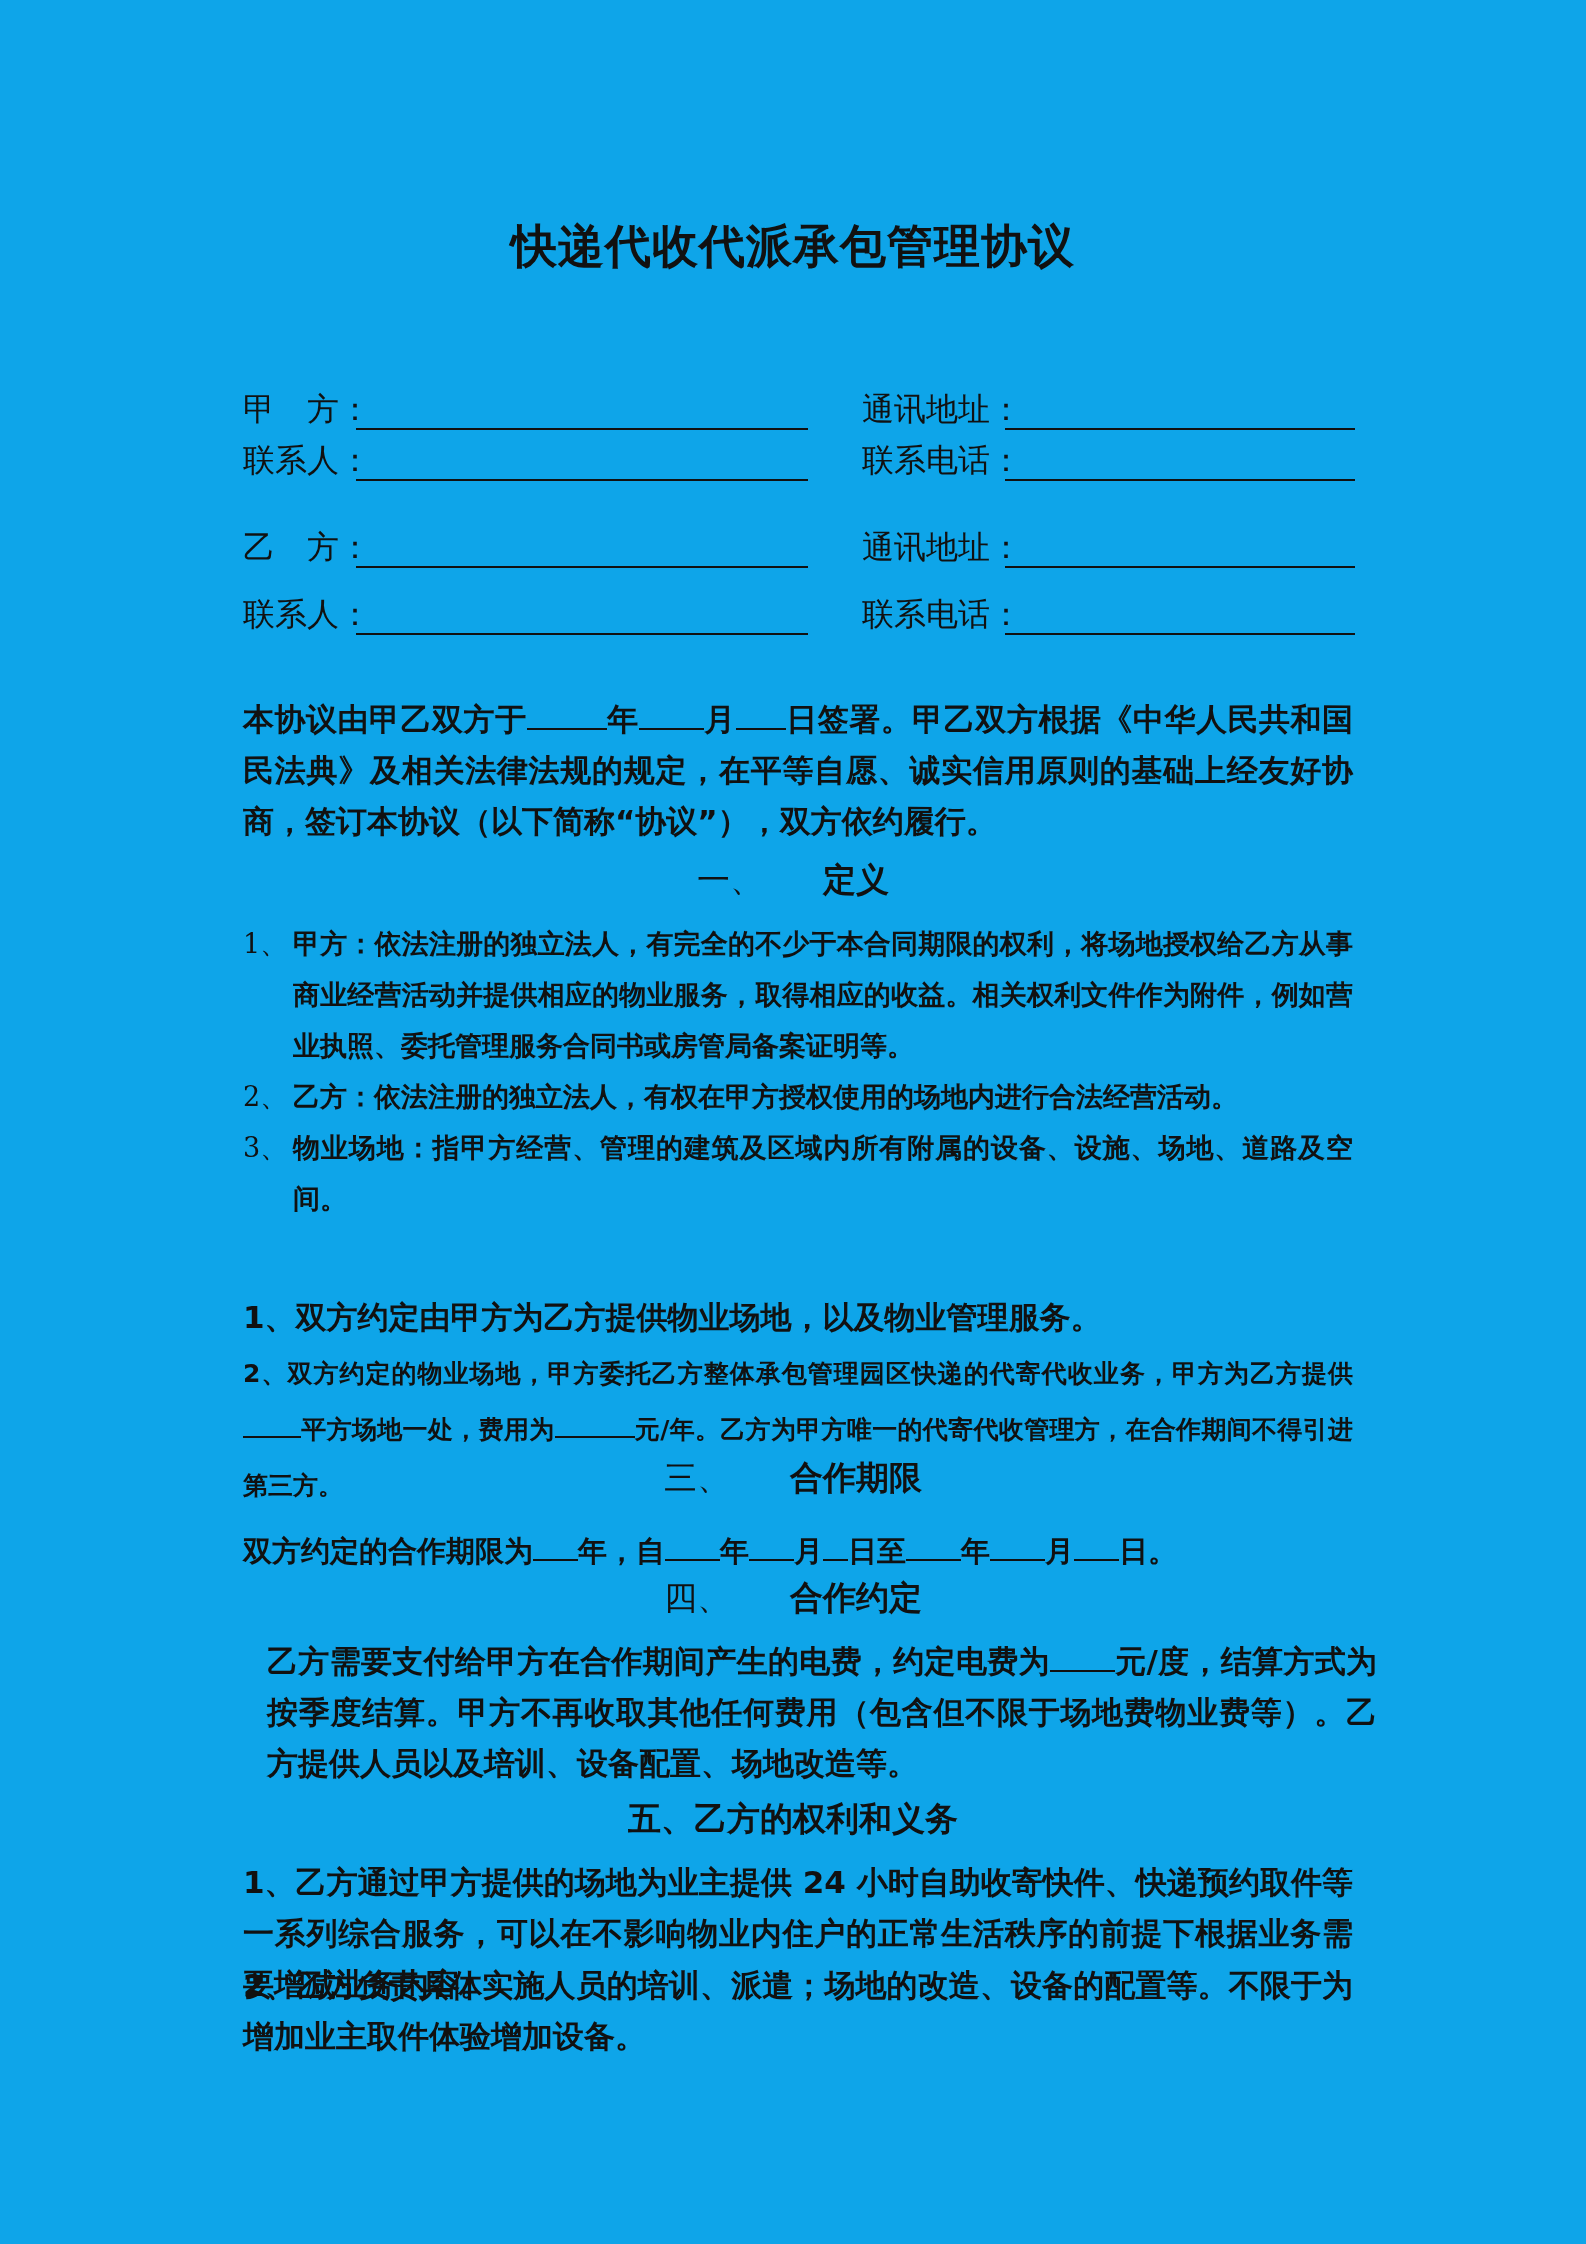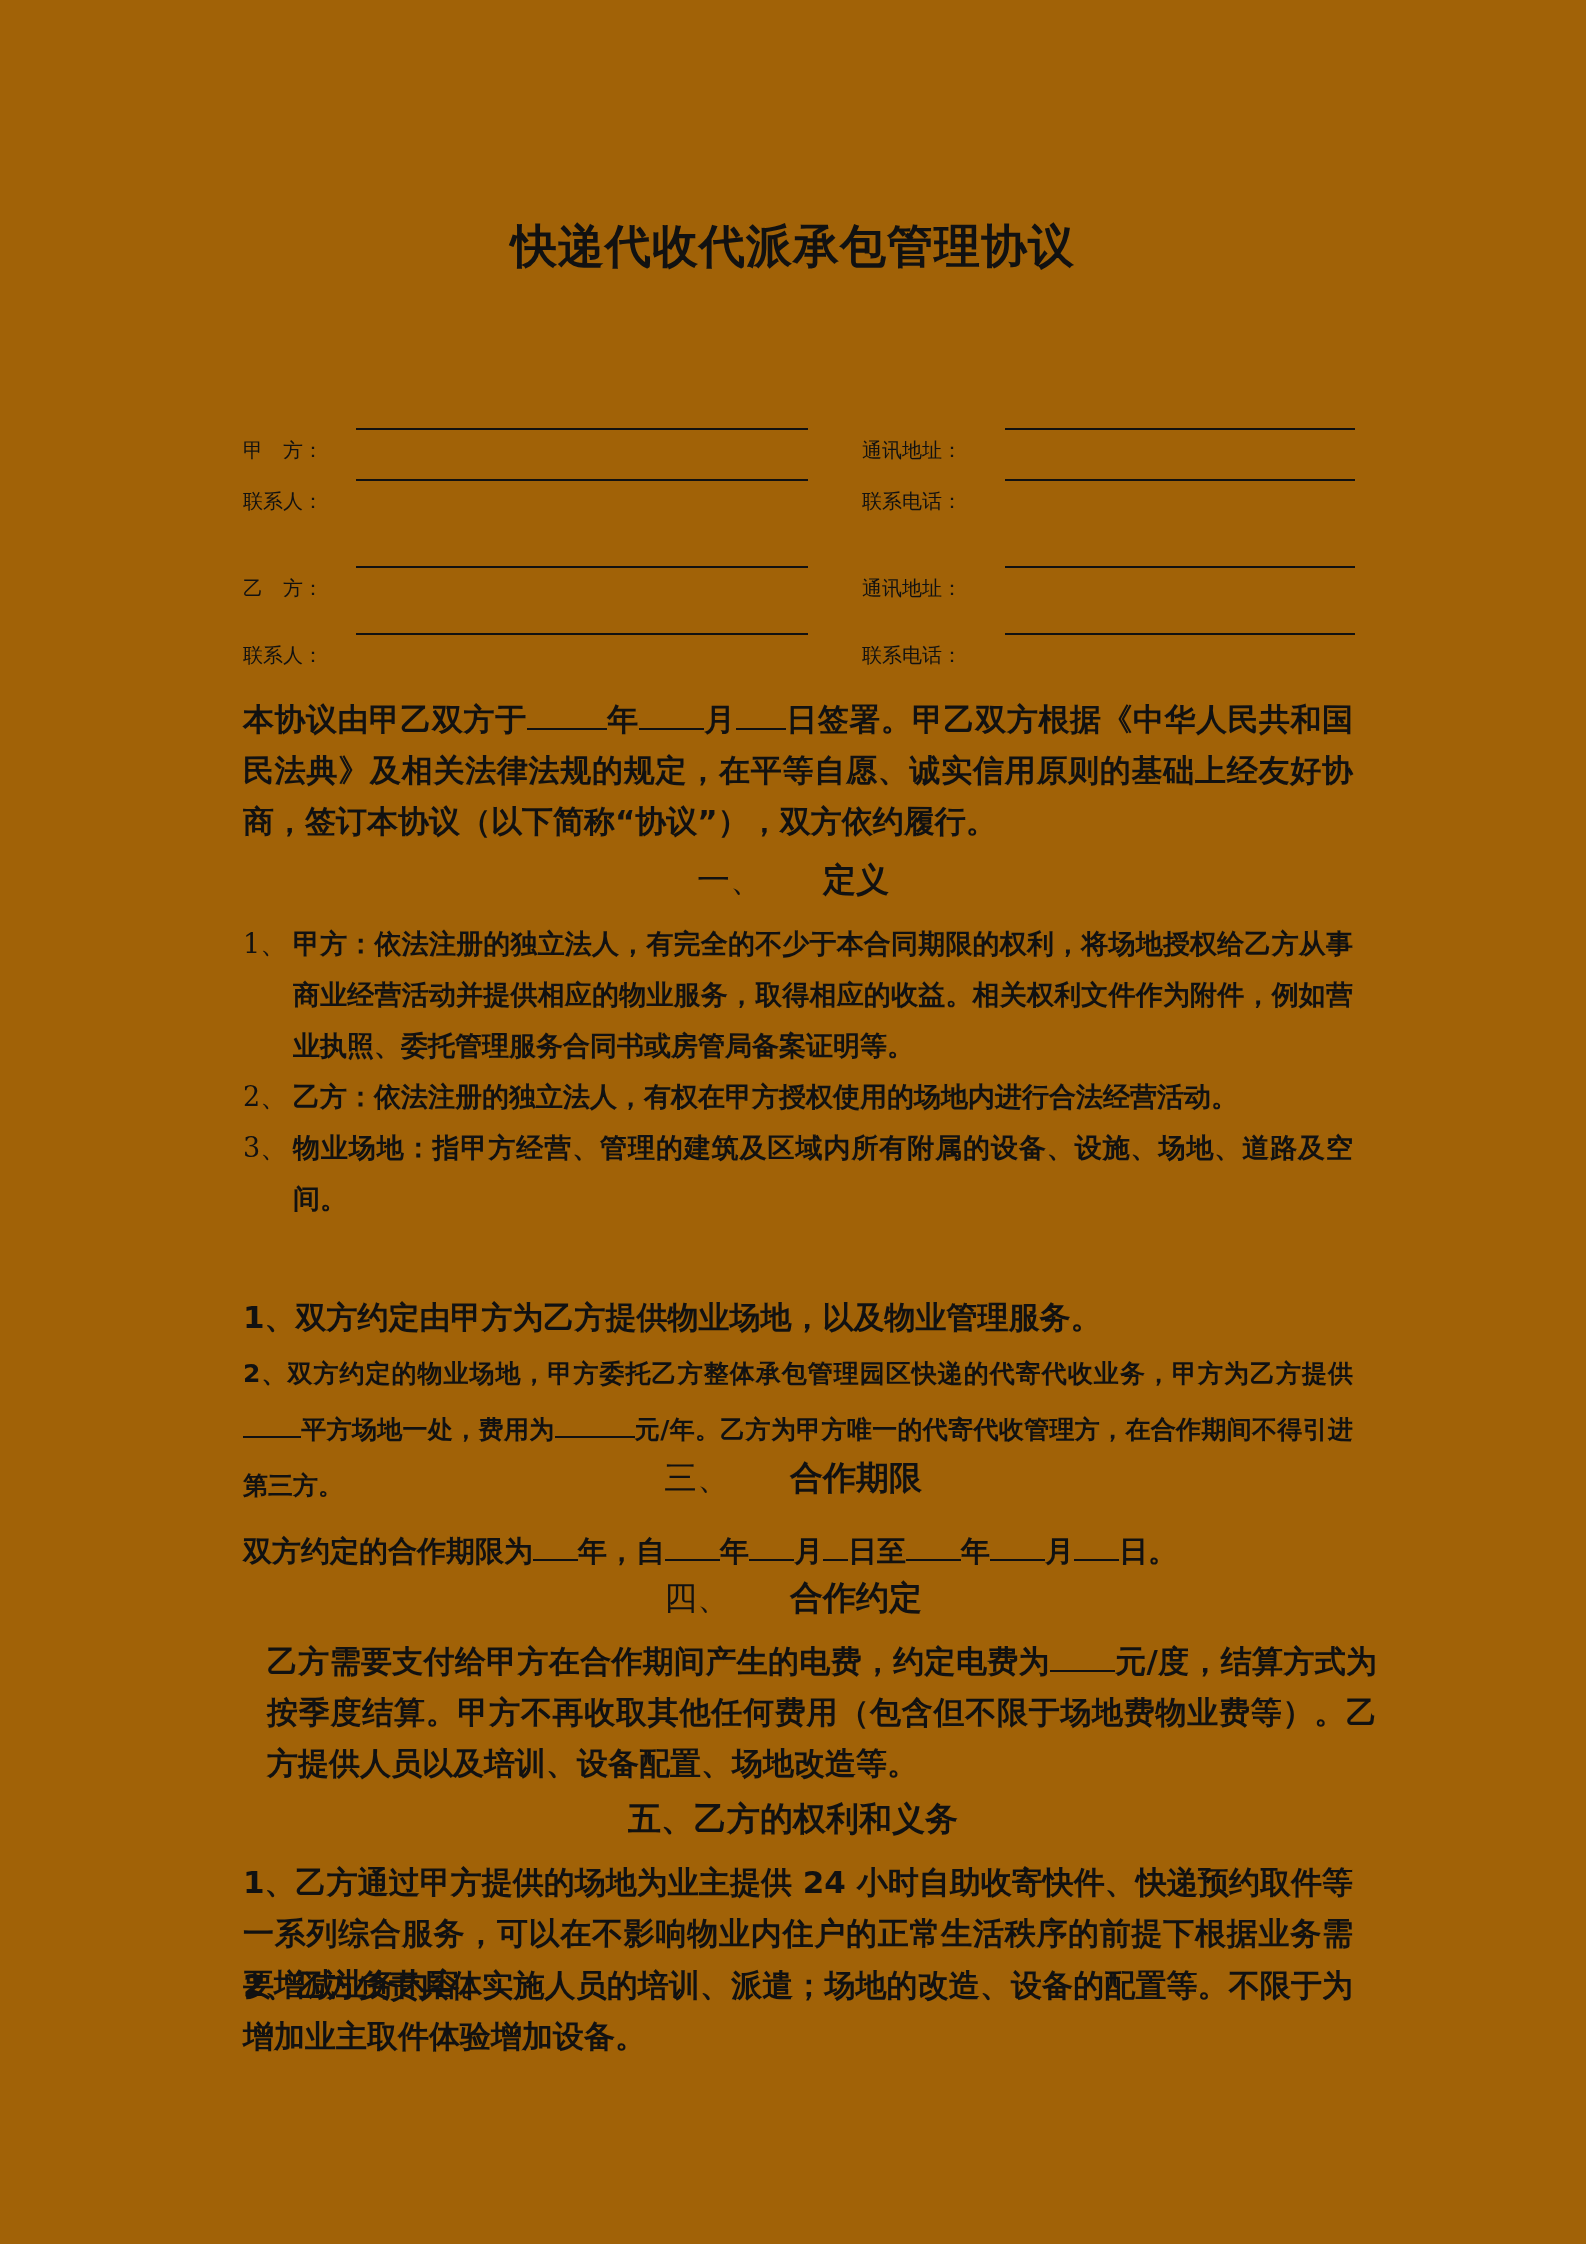--- a/index.html
+++ b/index.html
@@ -1,26 +1,26 @@
 <!DOCTYPE html>
 <html><head>
 <meta charset="utf-8">
 <style>
   html, body { margin: 0; padding: 0; background: #ffffff; }
   body {
     width: 1586px; height: 2244px; position: relative; overflow: hidden;
     font-family: "DejaVu Sans", "Liberation Sans", sans-serif;
     color: #111111;
   }
-  .page { position: absolute; left: 0; top: 0; width: 1586px; height: 2244px; background: #a16207; }
+  .page { position: absolute; left: 0; top: 0; width: 1586px; height: 2244px; background: #0ea5e9; }
   .title {
     position: absolute; left: 0; width: 1586px; top: 216px;
     text-align: center; font-size: 46px; font-weight: bold; letter-spacing: 1px;
   }
-  .field-label { position: absolute; font-size: 20px; line-height: 34px; white-space: nowrap; margin-top: 41px; }
+  .field-label { position: absolute; font-size: 32px; line-height: 34px; white-space: nowrap; }
   .field-line { position: absolute; height: 0; border-bottom: 2px solid #111; }
   .para {
     position: absolute; left: 243px; width: 1110px;
     font-size: 31px; line-height: 51px; text-align: justify;
   }
   .para.bold { font-weight: bold; }
   .heading {
     position: absolute; left: 0; width: 1586px; text-align: center;
     font-size: 33px; font-weight: bold; line-height: 44px;
   }

